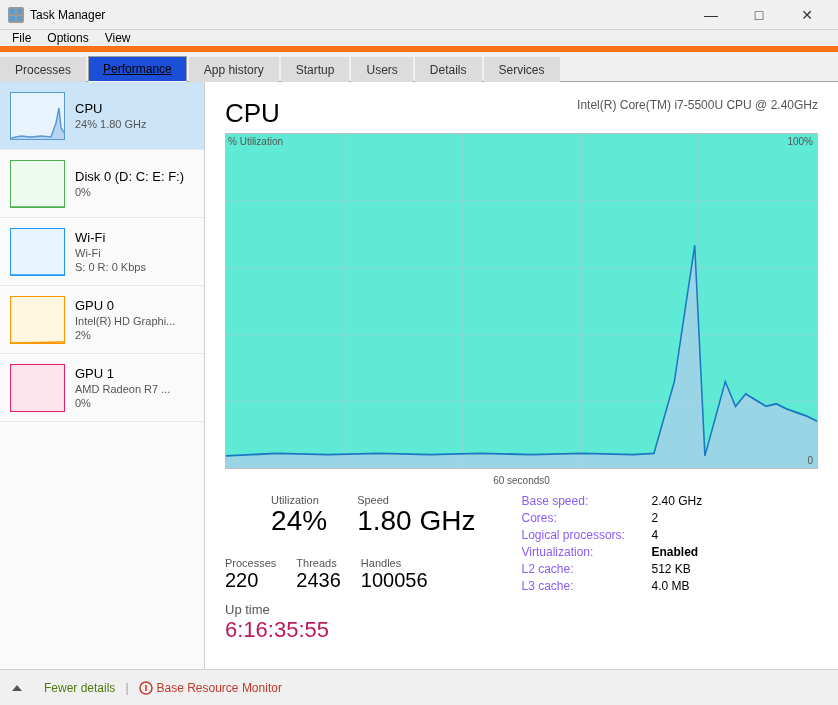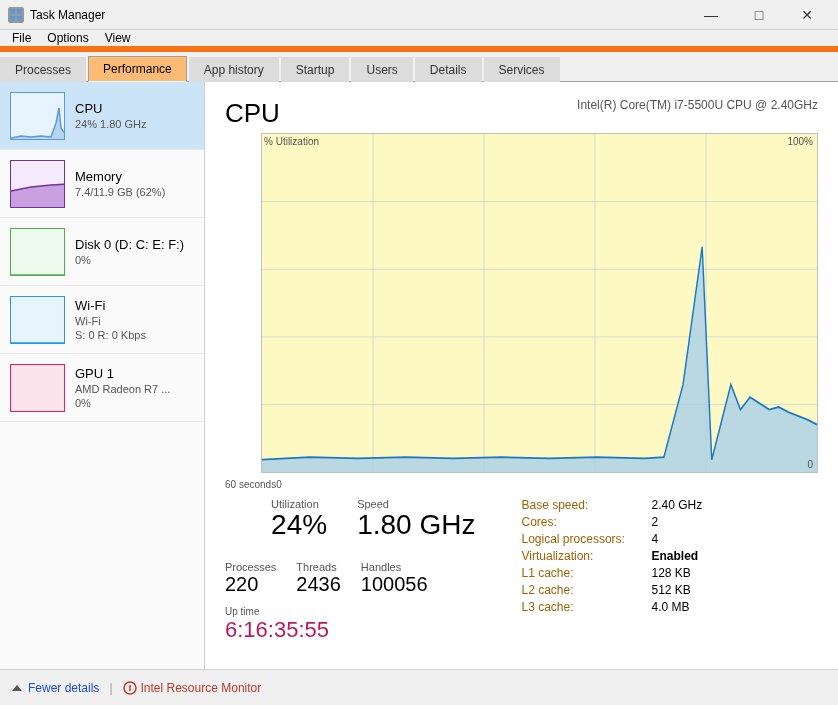--- a/index.html
+++ b/index.html
@@ -28,22 +28,22 @@
     .tab-bar {
       display: flex; background: #f0f0f0; border-bottom: 1px solid #a0a0a0;
       height: 30px; align-items: flex-end; padding-left: 0;
     }
     .tab {
       padding: 5px 14px; font-size: 12px; cursor: pointer; color: #333;
       border: 1px solid transparent; border-bottom: none; margin-right: 2px;
       background: #dcdcdc; position: relative; top: 1px;
     }
     .tab.active {
-      background: #fdba74; border: 1px solid #a0a0a0; border-bottom: 1px solid #fff;
-      color: #000; font-weight: 500;
+      background: #1d4ed8; border: 1px solid #a0a0a0; border-bottom: 1px solid #fff;
+      color: #000; font-weight: 500; text-decoration: underline;
     }
 
     
     .main { display: flex; height: calc(705px - 30px - 22px - 30px - 36px); }
 
     
     .sidebar {
       width: 205px; background: #fafafa; border-right: 1px solid #d0d0d0;
       overflow-y: auto;
     }
@@ -61,60 +61,60 @@
     .sidebar-detail { font-size: 11px; color: #555; margin-top: 2px; }
 
     
     .content { flex: 1; background: #fff; padding: 16px 20px; display: flex; flex-direction: column; }
 
     .content-header { display: flex; justify-content: space-between; align-items: flex-start; margin-bottom: 4px; }
     .content-title { font-size: 26px; font-weight: 300; color: #000; }
     .content-subtitle { font-size: 12px; color: #555; text-align: left; }
 
     
-    .chart-container { flex: 1; position: relative; border: 1px solid #c0c0c0; background: #fef9c3; margin-bottom: 6px; margin-left: 36px; }
+    .chart-container { flex: 1; position: relative; border: 1px solid #c0c0c0; background: #5eead4; margin-bottom: 6px; }
     .chart-y-label { position: absolute; top: 2px; left: 2px; font-size: 10px; color: #555; }
     .chart-100 { position: absolute; top: 2px; right: 4px; font-size: 10px; color: #555; }
     .chart-0 { position: absolute; bottom: 2px; right: 4px; font-size: 10px; color: #555; }
-    .chart-time { font-size: 10px; color: #555; display: flex; justify-content: flex-start; margin-bottom: 8px; }
+    .chart-time { font-size: 10px; color: #555; display: flex; justify-content: center; margin-bottom: 8px; }
 
     
     .stats-grid { display: flex; gap: 0; }
     .stats-left { flex: 1; }
     .stats-right { flex: 1; }
     .stat-group { margin-bottom: 10px; }
     .stat-label { font-size: 11px; color: #555; }
     .stat-value { font-size: 28px; font-weight: 300; color: #000; line-height: 1.1; }
     .stat-mini { }
     .stat-mini-label { font-size: 11px; color: #555; }
     .stat-mini-value { font-size: 20px; font-weight: 300; color: #000; }
 
     .info-table { font-size: 12px; color: #333; }
     .info-row { display: flex; margin-bottom: 3px; }
-    .info-key { width: 130px; color: #a16207; }
+    .info-key { width: 130px; color: #8b5cf6; }
     .info-val { color: #000; font-weight: 400; }
     .info-val.bold { font-weight: 600; }
 
     
     .bottom-bar {
       display: flex; align-items: center; height: 36px; padding: 0 10px;
       background: #f0f0f0; border-top: 1px solid #d0d0d0; gap: 10px;
     }
-    .fewer-details { display: flex; align-items: center; gap: 4px; cursor: pointer; font-size: 12px; color: #1d4ed8; }
+    .fewer-details { display: flex; align-items: center; gap: 20px; cursor: pointer; font-size: 12px; color: #4d7c0f; }
     .separator { color: #a0a0a0; }
     .open-resource { display: flex; align-items: center; gap: 4px; cursor: pointer; font-size: 12px; color: #c0392b; }
 
     .mem-border { border: 1px solid #7030a0 !important; }
     .disk-border { border: 1px solid #4caf50 !important; }
     .wifi-border { border: 1px solid #2196f3 !important; }
     .gpu0-border { border: 1px solid #ff9800 !important; }
     .gpu1-border { border: 1px solid #e91e63 !important; }
 
     .uptime-val { font-size: 22px; font-weight: 300; color: #be185d; }
-    .uptime-label { font-size: 10px; color: #555; }
+    .uptime-label { font-size: 13px; color: #555; }
   </style>
 </head>
 <body>
 
 <div class="title-bar">
   <div class="title-bar-left">
     <div class="title-bar-icon" style="background:#999;width:16px;height:16px;border-radius:2px;display:flex;align-items:center;justify-content:center;">
       <svg width="14" height="14" viewBox="0 0 14 14">
           <rect x="1" y="1" width="5" height="5" fill="#5b9bd5"></rect>
           <rect x="8" y="1" width="5" height="5" fill="#5b9bd5"></rect>
@@ -159,33 +159,20 @@
           <polygon points="0,45 10,43 20,44 30,43 40,44 45,30 48,15 50,35 52,38 55,42 55,48 0,48" fill="#b8d4ee"></polygon>
           <polyline points="0,45 10,43 20,44 30,43 40,44 45,30 48,15 50,35 52,38 55,42" fill="none" stroke="#5b9bd5" stroke-width="1.5"></polyline>
         </svg>
       </div>
       <div class="sidebar-info">
         <div class="sidebar-name">CPU</div>
         <div class="sidebar-detail">24%  1.80 GHz</div>
       </div>
     </div>
 
-    <div class="sidebar-item">
-      <div class="sidebar-thumb mem-border">
-        <svg width="55" height="48" viewBox="0 0 55 48">
-          <rect width="55" height="48" fill="#f5eaff"></rect>
-          <polygon points="0,30 10,28 20,26 30,25 40,24 55,23 55,48 0,48" fill="#c9a0e0"></polygon>
-          <polyline points="0,30 10,28 20,26 30,25 40,24 55,23" fill="none" stroke="#7030a0" stroke-width="1.5"></polyline>
-        </svg>
-      </div>
-      <div class="sidebar-info">
-        <div class="sidebar-name">Memory</div>
-        <div class="sidebar-detail">7.4/11.9 GB (62%)</div>
-      </div>
-    </div>
 
     <div class="sidebar-item">
       <div class="sidebar-thumb disk-border">
         <svg width="55" height="48" viewBox="0 0 55 48">
           <rect width="55" height="48" fill="#edfaed"></rect>
           <polygon points="0,46 10,46 20,46 30,46 40,46 55,46 55,48 0,48" fill="#90ee90"></polygon>
           <polyline points="0,46 55,46" fill="none" stroke="#4caf50" stroke-width="1.5"></polyline>
         </svg>
       </div>
       <div class="sidebar-info">
@@ -201,20 +188,33 @@
           <polyline points="0,46 55,46" fill="none" stroke="#2196f3" stroke-width="1.5"></polyline>
         </svg>
       </div>
       <div class="sidebar-info">
         <div class="sidebar-name">Wi-Fi</div>
         <div class="sidebar-detail">Wi-Fi</div>
         <div class="sidebar-detail">S: 0 R: 0 Kbps</div>
       </div>
     </div>
 
+    <div class="sidebar-item">
+      <div class="sidebar-thumb gpu0-border">
+        <svg width="55" height="48" viewBox="0 0 55 48">
+          <rect width="55" height="48" fill="#fff8e1"></rect>
+          <polyline points="0,46 55,45" fill="none" stroke="#ff9800" stroke-width="1.5"></polyline>
+        </svg>
+      </div>
+      <div class="sidebar-info">
+        <div class="sidebar-name">GPU 0</div>
+        <div class="sidebar-detail">Intel(R) HD Graphi...</div>
+        <div class="sidebar-detail">2%</div>
+      </div>
+    </div>
 
     <div class="sidebar-item">
       <div class="sidebar-thumb gpu1-border">
         <svg width="55" height="48" viewBox="0 0 55 48">
           <rect width="55" height="48" fill="#fce4ec"></rect>
           <polyline points="0,47 55,47" fill="none" stroke="#e91e63" stroke-width="1.5"></polyline>
         </svg>
       </div>
       <div class="sidebar-info">
         <div class="sidebar-name">GPU 1</div>
@@ -300,24 +300,20 @@
           </div>
           <div class="info-row">
             <span class="info-key">Logical processors:</span>
             <span class="info-val">4</span>
           </div>
           <div class="info-row">
             <span class="info-key">Virtualization:</span>
             <span class="info-val bold">Enabled</span>
           </div>
           <div class="info-row">
-            <span class="info-key">L1 cache:</span>
-            <span class="info-val">128 KB</span>
-          </div>
-          <div class="info-row">
             <span class="info-key">L2 cache:</span>
             <span class="info-val">512 KB</span>
           </div>
           <div class="info-row">
             <span class="info-key">L3 cache:</span>
             <span class="info-val">4.0 MB</span>
           </div>
         </div>
       </div>
     </div>
@@ -330,15 +326,15 @@
         <polygon points="2,10 7,4 12,10" fill="#555"></polygon>
       </svg>
     <span>Fewer details</span>
   </div>
   <span class="separator">|</span>
   <div class="open-resource">
     <svg width="14" height="14" viewBox="0 0 14 14">
       <circle cx="7" cy="7" r="6" fill="none" stroke="#c0392b" stroke-width="1.5"></circle>
       <line x1="7" y1="4" x2="7" y2="10" stroke="#c0392b" stroke-width="1.5"></line>
     </svg>
-    <span style="color:#c0392b;">Intel Resource Monitor</span>
+    <span style="color:#c0392b;">Base Resource Monitor</span>
   </div>
 </div>
 
 </body></html>

